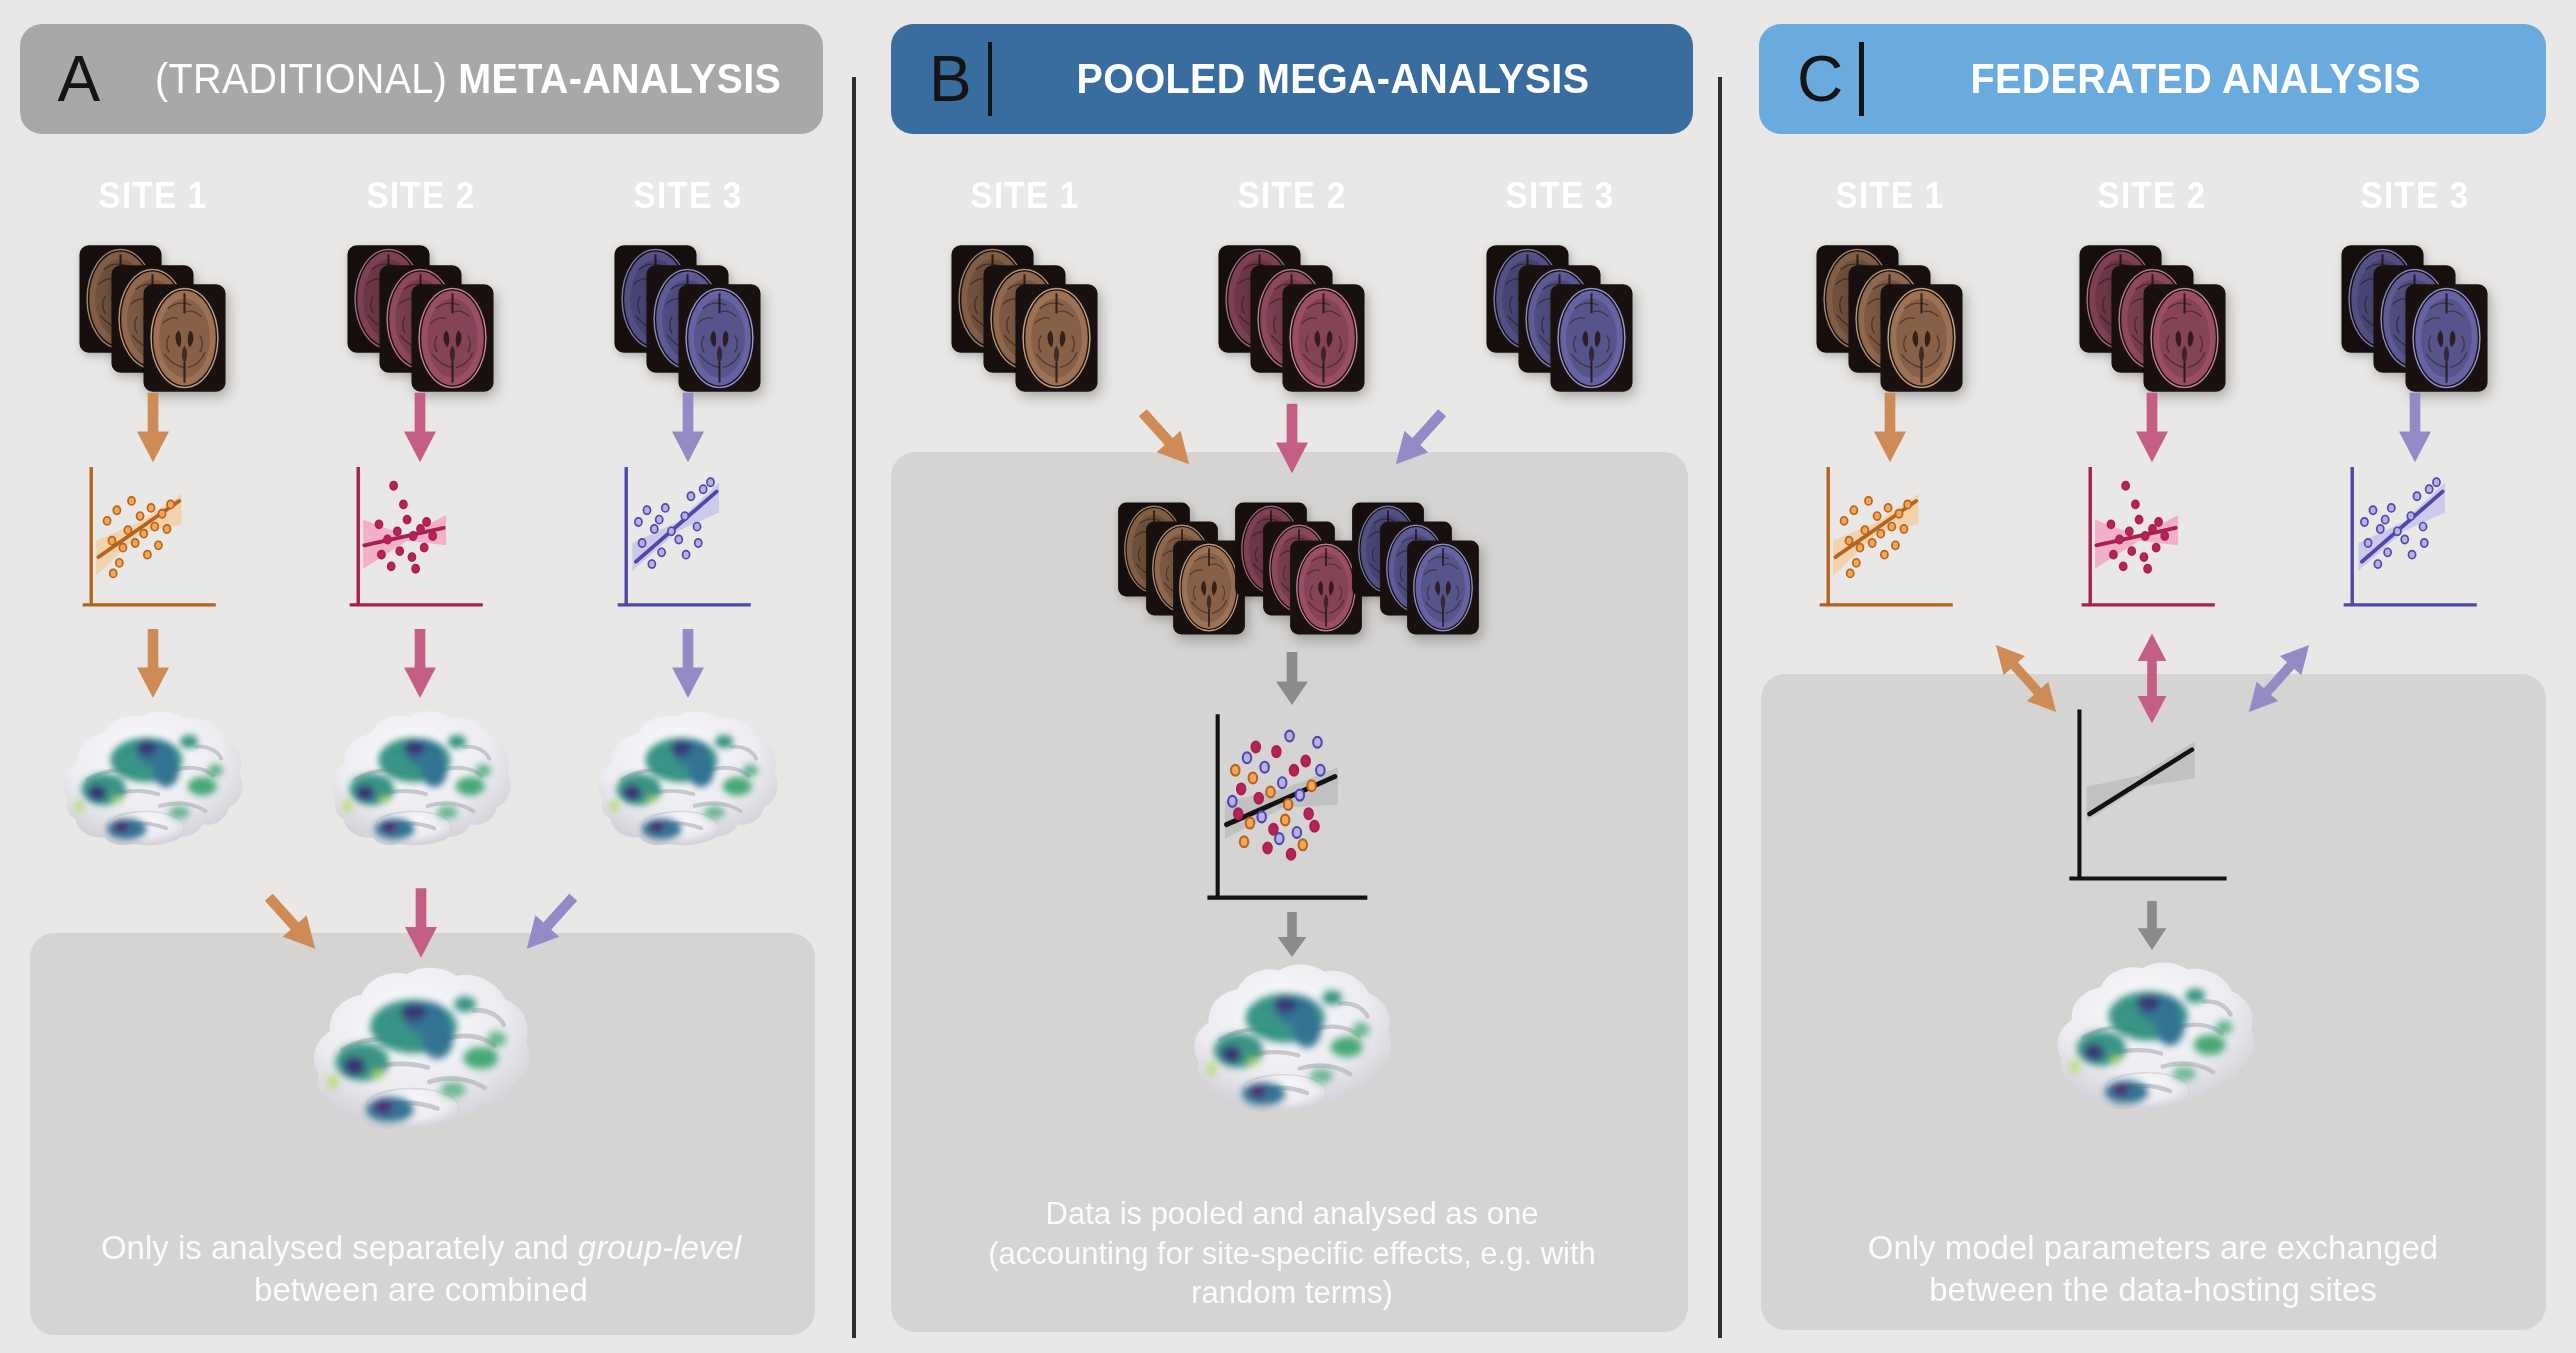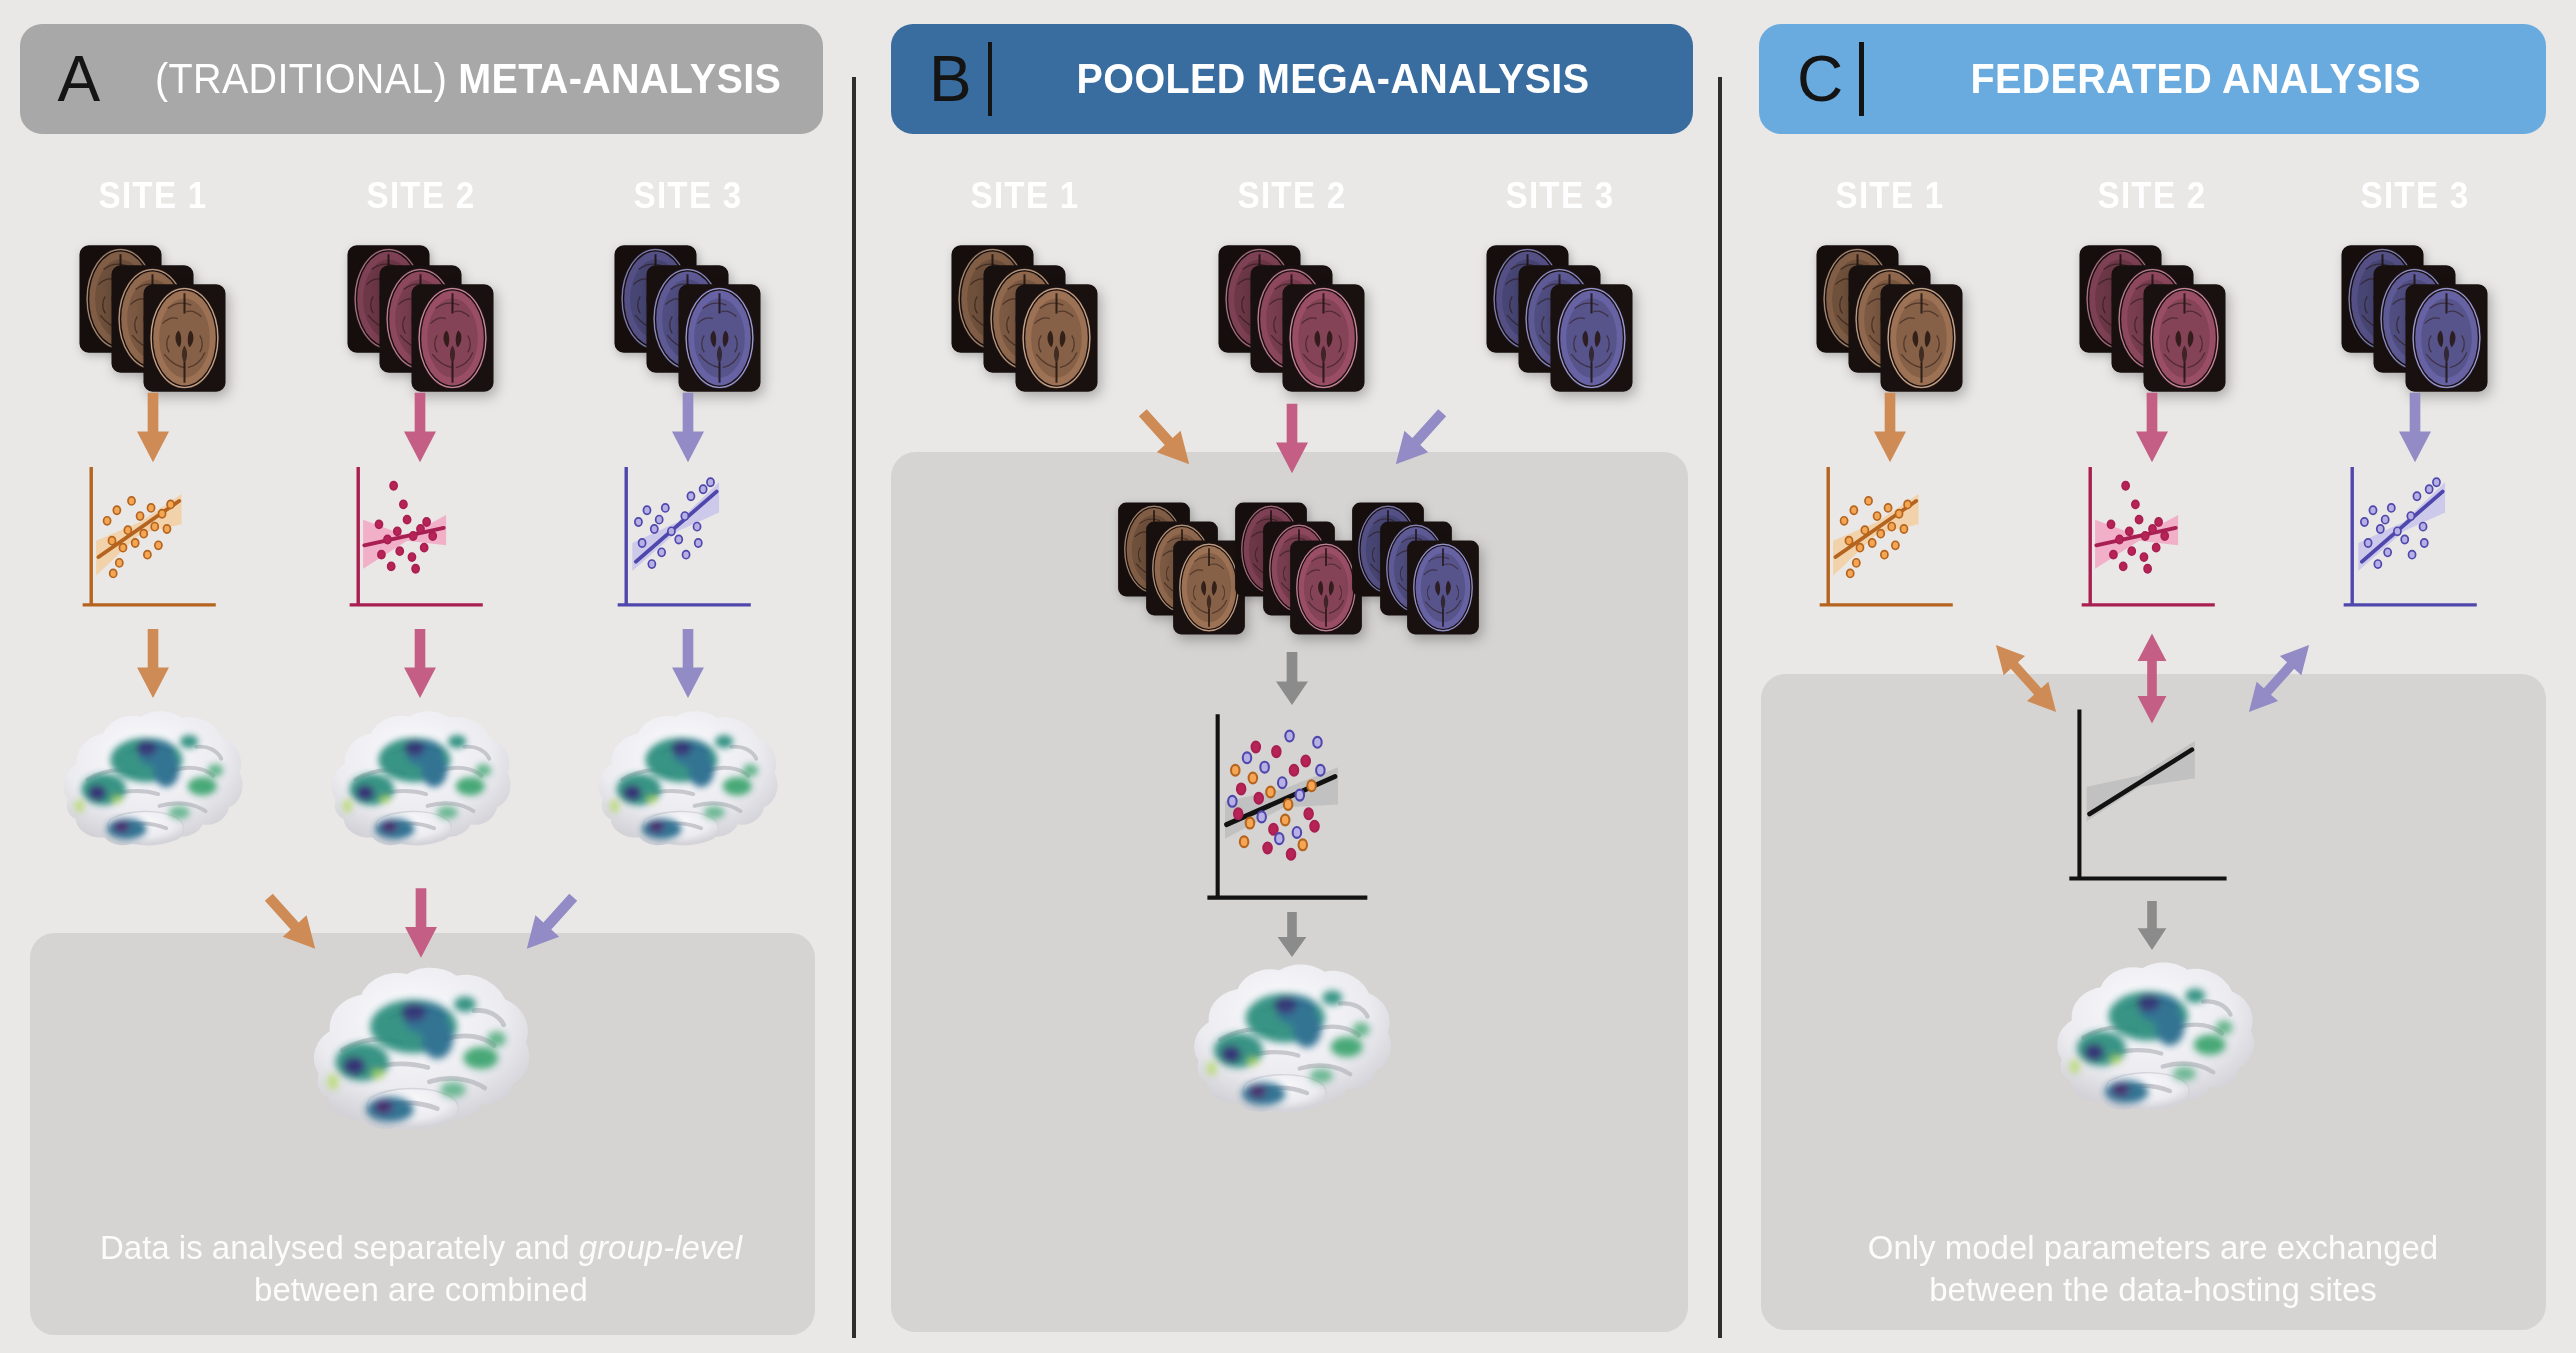--- a/index.html
+++ b/index.html
@@ -341,21 +341,21 @@
         <use href="#arr1"></use>
       </svg>
     </div>
 
   <div class="brain" style="left:295px;top:963px;width:253px;height:198px">
       <svg viewBox="0 0 320 250">
         <use href="#brain3d"></use>
       </svg>
     </div>
 
-  <div class="caption" style="left:421px;top:1227px;width:723px"><span>Data is analysed separately and </span><em>group-level</em><span> between are combined</span></div>
+  <div class="caption" style="left:421px;top:1227px;width:723px"><span>Only is analysed separately and </span><em>group-level</em><span> between are combined</span></div>
 
   <div class="panel-hdr hdr-b" style="left:891px;width:802px">
     <span class="hdr-label">B</span>
     <span class="hdr-bar"></span>
     <span class="hdr-title">POOLED MEGA-ANALYSIS</span>
   </div>
 
   <div class="site-label" style="left:1025px">SITE 1</div>
   <div class="site-label" style="left:1292px">SITE 2</div>
   <div class="site-label" style="left:1560px">SITE 3</div>
@@ -536,20 +536,21 @@
         <use href="#arr1"></use>
       </svg>
     </div>
 
   <div class="brain" style="left:1177px;top:960px;width:231px;height:181px">
       <svg viewBox="0 0 320 250">
         <use href="#brain3d"></use>
       </svg>
     </div>
 
+  <div class="caption cap-b" style="left:1292px;top:1194px;width:636px">Data is pooled and analysed as one (accounting for site-specific effects, e.g. with random terms)</div>
 
   <div class="panel-hdr hdr-c" style="left:1759px;width:787px">
     <span class="hdr-label">C</span>
     <span class="hdr-bar"></span>
     <span class="hdr-title">FEDERATED ANALYSIS</span>
   </div>
 
   <div class="site-label" style="left:1890px">SITE 1</div>
   <div class="site-label" style="left:2152px">SITE 2</div>
   <div class="site-label" style="left:2415px">SITE 3</div>

